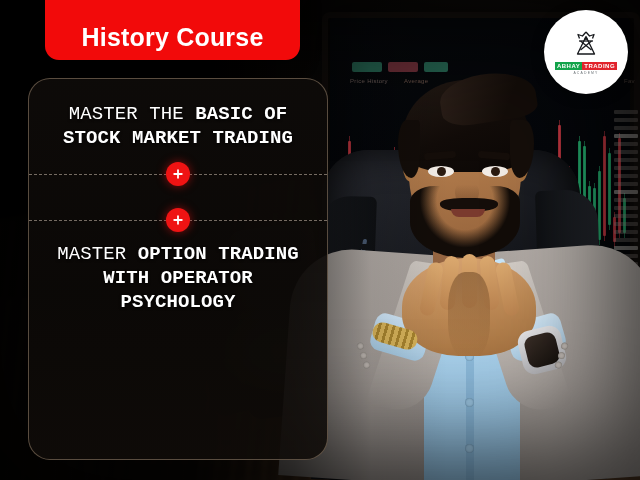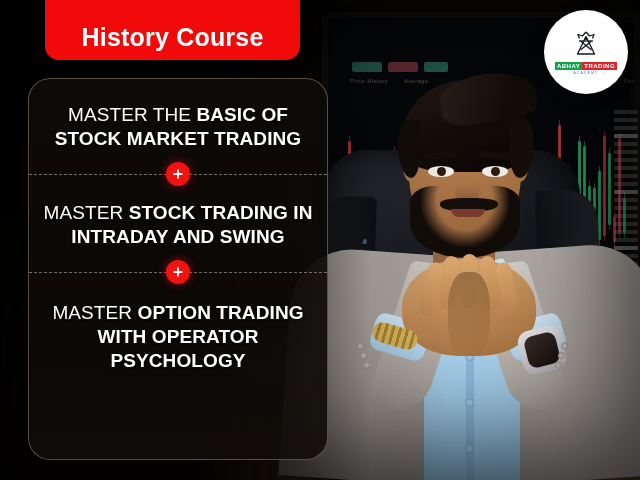--- a/index.html
+++ b/index.html
@@ -363,36 +363,37 @@
     position: absolute;
     left: 28px; top: 78px;
     width: 300px; height: 382px;
     background: linear-gradient(180deg, rgba(14,11,9,.93) 0%, rgba(12,9,7,.90) 55%, rgba(16,12,9,.88) 100%);
     border: 1px solid rgba(196,170,140,.42);
     border-radius: 22px;
     box-sizing: border-box;
     padding: 12px 14px;
     display: flex;
     flex-direction: column;
+    font-family: Liberation Mono, monospace;
   }
 
   .course {
     text-align: center;
     color: #ffffff;
     font-size: 19px;
     line-height: 1.26;
     letter-spacing: .1px;
     text-shadow: 0 1px 3px rgba(0,0,0,.9);
   }
   .course .lead { font-weight: normal; }
   .course .emph { font-weight: bold; }
 
   .course-1 { margin-top: 12px; }
   .course-2 { margin-top: 4px; }
-  .course-3 { margin-top: 6px; }
+  .course-3 { }
 
   .divider {
     position: relative;
     height: 34px;
     margin: 6px 0;
   }
   .divider::before {
     content: "";
     position: absolute;
     left: -14px; right: -14px; top: 50%;
@@ -626,23 +627,20 @@
 
     <div class="divider">
       <span class="plus">
         <svg width="12" height="12" viewBox="0 0 12 12" aria-hidden="true">
           <rect x="5.1" y="1.3" width="1.8" height="9.4" rx="0.9" fill="#ffffff"></rect>
           <rect x="1.3" y="5.1" width="9.4" height="1.8" rx="0.9" fill="#ffffff"></rect>
         </svg>
       </span>
     </div>
 
-    <div class="course course-2">
-      <span class="lead">MASTER </span><span class="emph">STOCK TRADING IN INTRADAY AND SWING</span>
-    </div>
 
     <div class="divider">
       <span class="plus">
         <svg width="12" height="12" viewBox="0 0 12 12" aria-hidden="true">
           <rect x="5.1" y="1.3" width="1.8" height="9.4" rx="0.9" fill="#ffffff"></rect>
           <rect x="1.3" y="5.1" width="9.4" height="1.8" rx="0.9" fill="#ffffff"></rect>
         </svg>
       </span>
     </div>
 

